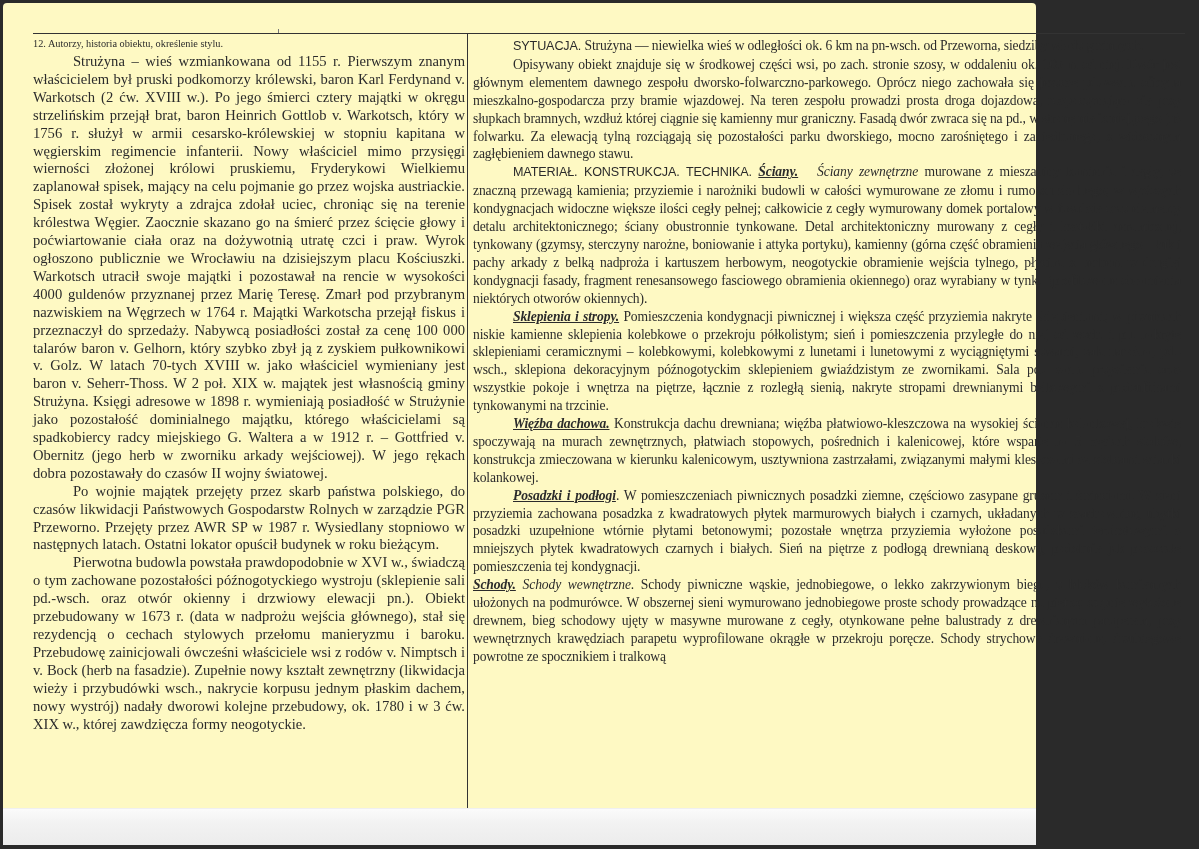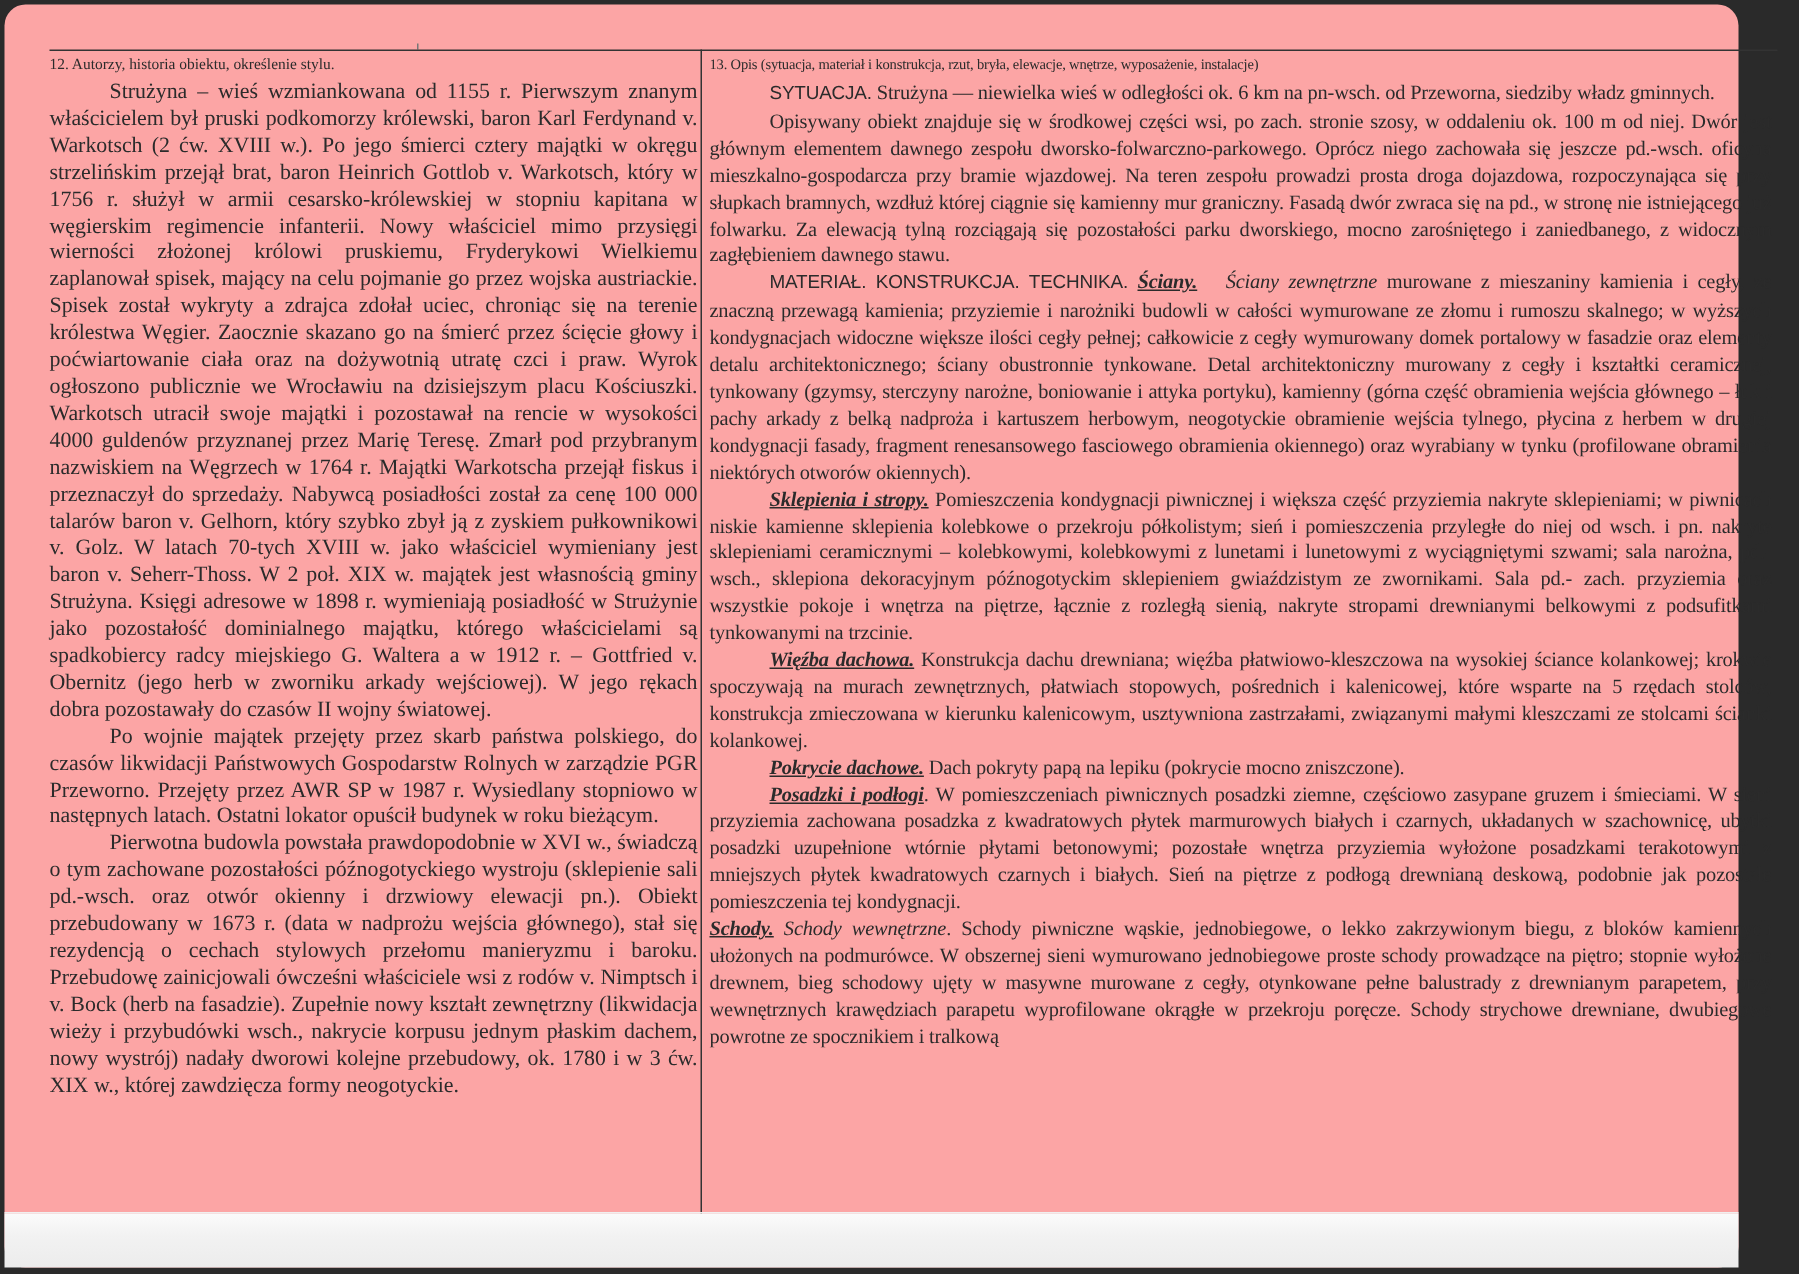--- a/index.html
+++ b/index.html
@@ -12,24 +12,24 @@
       overflow: hidden;
       background: #2a2a2a;
       position: relative;
       font-family: "Liberation Serif", "DejaVu Serif", serif;
       color: #2b2b2b;
     }
     .sheet {
       position: absolute;
       left: 3px;
       top: 3px;
-      width: 1156px;
+      width: 1033px;
       height: 842px;
-      background: #fca5a5;
-      border-radius: 14px;
+      background: #fef9c3;
+      border-radius: 4px;
     }
     .scan-strip {
       position: absolute;
       left: 0;
       right: 0;
       bottom: 0;
       height: 36px;
       background: linear-gradient(to bottom, #fbfbfb 0%, #f2f2f2 40%, #ececec 100%);
       border-top: 1px solid #f0f0f0;
     }
@@ -126,34 +126,32 @@
     <div class="divider"></div>
 
     <div class="col col-left">
       <div class="heading">12. Autorzy, historia obiektu, określenie stylu.</div>
       <p class="indent">Strużyna – wieś wzmiankowana od 1155 r. Pierwszym znanym właścicielem był pruski podkomorzy królewski, baron Karl Ferdynand v. Warkotsch (2 ćw. XVIII w.). Po jego śmierci cztery majątki w okręgu strzelińskim przejął brat, baron Heinrich Gottlob v. Warkotsch, który w 1756 r. służył w armii cesarsko-królewskiej w stopniu kapitana w węgierskim regimencie infanterii. Nowy właściciel mimo przysięgi wierności złożonej królowi pruskiemu, Fryderykowi Wielkiemu zaplanował spisek, mający na celu pojmanie go przez wojska austriackie. Spisek został wykryty a zdrajca zdołał uciec, chroniąc się na terenie królestwa Węgier. Zaocznie skazano go na śmierć przez ścięcie głowy i poćwiartowanie ciała oraz na dożywotnią utratę czci i praw. Wyrok ogłoszono publicznie we Wrocławiu na dzisiejszym placu Kościuszki. Warkotsch utracił swoje majątki i pozostawał na rencie w wysokości 4000 guldenów przyznanej przez Marię Teresę. Zmarł pod przybranym nazwiskiem na Węgrzech w 1764 r. Majątki Warkotscha przejął fiskus i przeznaczył do sprzedaży. Nabywcą posiadłości został za cenę 100 000 talarów baron v. Gelhorn, który szybko zbył ją z zyskiem pułkownikowi v. Golz. W latach 70-tych XVIII w. jako właściciel wymieniany jest baron v. Seherr-Thoss. W 2 poł. XIX w. majątek jest własnością gminy Strużyna. Księgi adresowe w 1898 r. wymieniają posiadłość w Strużynie jako pozostałość dominialnego majątku, którego właścicielami są spadkobiercy radcy miejskiego G. Waltera a w 1912 r. – Gottfried v. Obernitz (jego herb w zworniku arkady wejściowej). W jego rękach dobra pozostawały do czasów II wojny światowej.</p>
       <p class="indent">Po wojnie majątek przejęty przez skarb państwa polskiego, do czasów likwidacji Państwowych Gospodarstw Rolnych w zarządzie PGR Przeworno. Przejęty przez AWR SP w 1987 r. Wysiedlany stopniowo w następnych latach. Ostatni lokator opuścił budynek w roku bieżącym.</p>
       <p class="indent">Pierwotna budowla powstała prawdopodobnie w XVI w., świadczą o tym zachowane pozostałości późnogotyckiego wystroju (sklepienie sali pd.-wsch. oraz otwór okienny i drzwiowy elewacji pn.). Obiekt przebudowany w 1673 r. (data w nadprożu wejścia głównego), stał się rezydencją o cechach stylowych przełomu manieryzmu i baroku. Przebudowę zainicjowali ówcześni właściciele wsi z rodów v. Nimptsch i v. Bock (herb na fasadzie). Zupełnie nowy kształt zewnętrzny (likwidacja wieży i przybudówki wsch., nakrycie korpusu jednym płaskim dachem, nowy wystrój) nadały dworowi kolejne przebudowy, ok. 1780 i w 3 ćw. XIX w., której zawdzięcza formy neogotyckie.</p>
     </div>
 
     <div class="col col-right">
-      <div class="heading">13. Opis (sytuacja, materiał i konstrukcja, rzut, bryła, elewacje, wnętrze, wyposażenie, instalacje)</div>
 
       <p class="indent"><span class="sans">SYTUACJA.</span><span> Strużyna — niewielka wieś w odległości ok. 6 km na pn-wsch. od Przeworna, siedziby władz gminnych.</span></p>
 
       <p class="indent">Opisywany obiekt znajduje się w środkowej części wsi, po zach. stronie szosy, w oddaleniu ok. 100 m od niej. Dwór jest głównym elementem dawnego zespołu dworsko-folwarczno-parkowego. Oprócz niego zachowała się jeszcze pd.-wsch. oficyna mieszkalno-gospodarcza przy bramie wjazdowej. Na teren zespołu prowadzi prosta droga dojazdowa, rozpoczynająca się przy słupkach bramnych, wzdłuż której ciągnie się kamienny mur graniczny. Fasadą dwór zwraca się na pd., w stronę nie istniejącego już folwarku. Za elewacją tylną rozciągają się pozostałości parku dworskiego, mocno zarośniętego i zaniedbanego, z widocznym zagłębieniem dawnego stawu.</p>
 
       <p class="indent"><span class="sans">MATERIAŁ. KONSTRUKCJA. TECHNIKA.</span> <span class="bi">Ściany.</span>&nbsp;&nbsp; <span class="it">Ściany zewnętrzne</span><span> murowane z mieszaniny kamienia i cegły, ze znaczną przewagą kamienia; przyziemie i narożniki budowli w całości wymurowane ze złomu i rumoszu skalnego; w wyższych kondygnacjach widoczne większe ilości cegły pełnej; całkowicie z cegły wymurowany domek portalowy w fasadzie oraz elementy detalu architektonicznego; ściany obustronnie tynkowane. Detal architektoniczny murowany z cegły i kształtki ceramicznej, tynkowany (gzymsy, sterczyny narożne, boniowanie i attyka portyku), kamienny (górna część obramienia wejścia głównego – łuk i pachy arkady z belką nadproża i kartuszem herbowym, neogotyckie obramienie wejścia tylnego, płycina z herbem w drugiej kondygnacji fasady, fragment renesansowego fasciowego obramienia okiennego) oraz wyrabiany w tynku (profilowane obramienia niektórych otworów okiennych).</span></p>
 
 
       <p class="indent"><span class="bi">Sklepienia i stropy.</span><span> Pomieszczenia kondygnacji piwnicznej i większa część przyziemia nakryte sklepieniami; w piwnicach niskie kamienne sklepienia kolebkowe o przekroju półkolistym; sień i pomieszczenia przyległe do niej od wsch. i pn. nakryte sklepieniami ceramicznymi – kolebkowymi, kolebkowymi z lunetami i lunetowymi z wyciągniętymi szwami; sala narożna, pd.-wsch., sklepiona dekoracyjnym późnogotyckim sklepieniem gwiaździstym ze zwornikami. Sala pd.- zach. przyziemia oraz wszystkie pokoje i wnętrza na piętrze, łącznie z rozległą sienią, nakryte stropami drewnianymi belkowymi z podsufitkami tynkowanymi na trzcinie.</span></p>
 
       <p class="indent"><span class="bi">Więźba dachowa.</span><span> Konstrukcja dachu drewniana; więźba płatwiowo-kleszczowa na wysokiej ściance kolankowej; krokwie spoczywają na murach zewnętrznych, płatwiach stopowych, pośrednich i kalenicowej, które wsparte na 5 rzędach stolców, konstrukcja zmieczowana w kierunku kalenicowym, usztywniona zastrzałami, związanymi małymi kleszczami ze stolcami ścianki kolankowej.</span></p>
 
-      <p class="indent"><span class="bi">Pokrycie dachowe.</span><span> Dach pokryty papą na lepiku (pokrycie mocno zniszczone).</span></p>
 
       <p class="indent"><span class="bi">Posadzki i podłogi</span><span>. W pomieszczeniach piwnicznych posadzki ziemne, częściowo zasypane gruzem i śmieciami. W sieni przyziemia zachowana posadzka z kwadratowych płytek marmurowych białych i czarnych, układanych w szachownicę, ubytki posadzki uzupełnione wtórnie płytami betonowymi; pozostałe wnętrza przyziemia wyłożone posadzkami terakotowymi z mniejszych płytek kwadratowych czarnych i białych. Sień na piętrze z podłogą drewnianą deskową, podobnie jak pozostałe pomieszczenia tej kondygnacji.</span></p>
 
       <p><span class="bi">Schody.</span> <span class="it">Schody wewnętrzne</span><span>. Schody piwniczne wąskie, jednobiegowe, o lekko zakrzywionym biegu, z bloków kamiennych ułożonych na podmurówce. W obszernej sieni wymurowano jednobiegowe proste schody prowadzące na piętro; stopnie wyłożone drewnem, bieg schodowy ujęty w masywne murowane z cegły, otynkowane pełne balustrady z drewnianym parapetem, przy wewnętrznych krawędziach parapetu wyprofilowane okrągłe w przekroju poręcze. Schody strychowe drewniane, dwubiegowe powrotne ze spocznikiem i tralkową</span></p>
 
     </div>
   </div>
   <div class="scan-strip"></div>
 </div>
 

